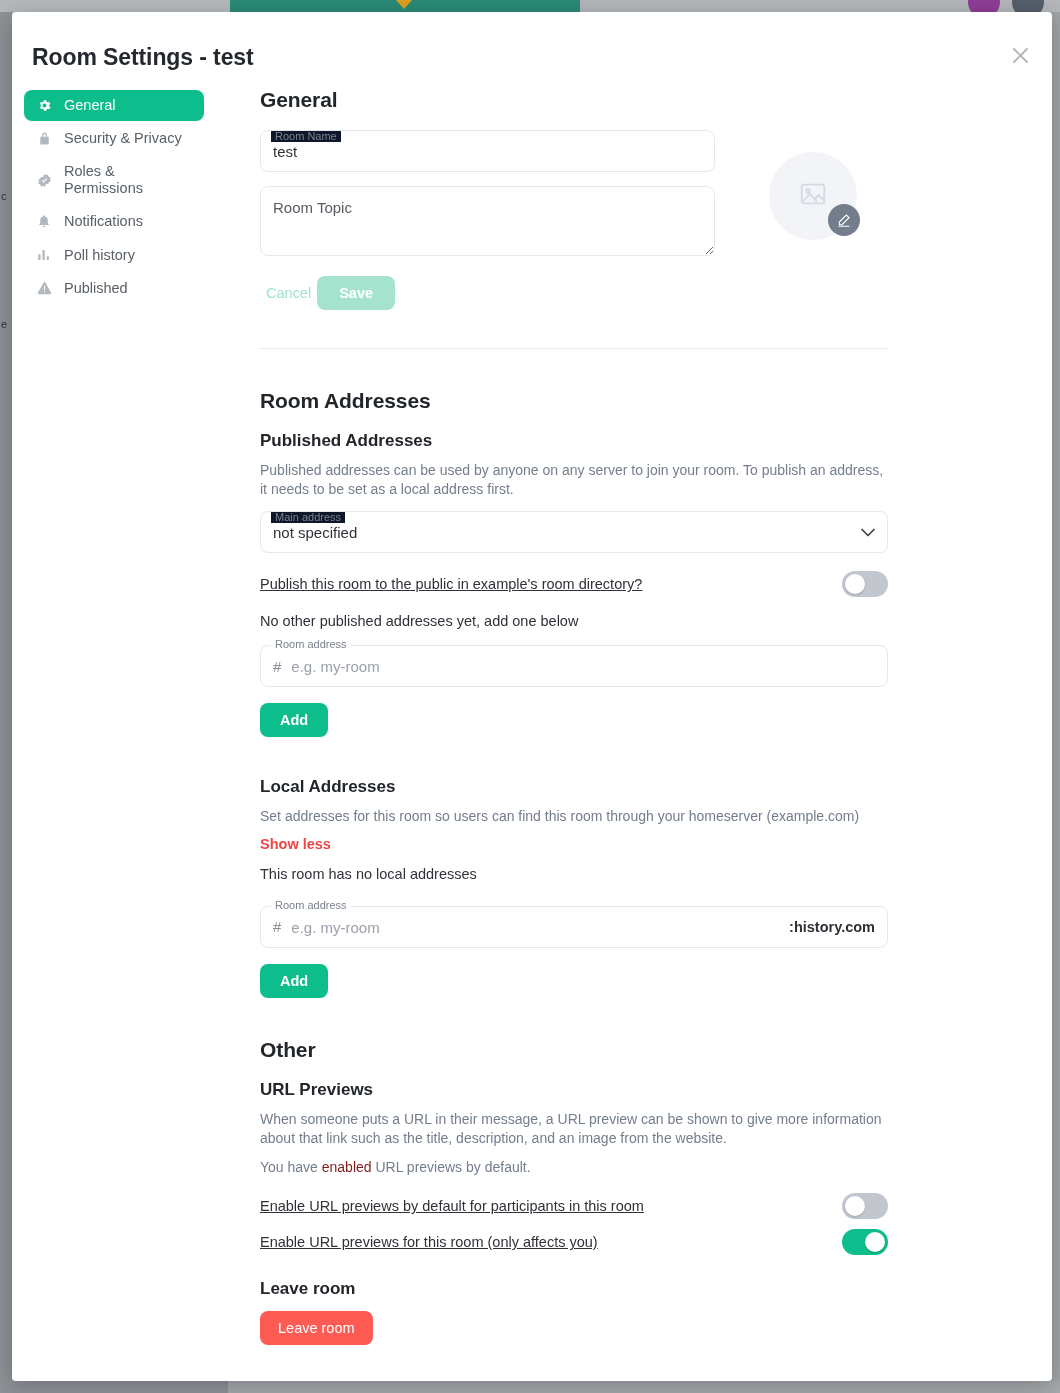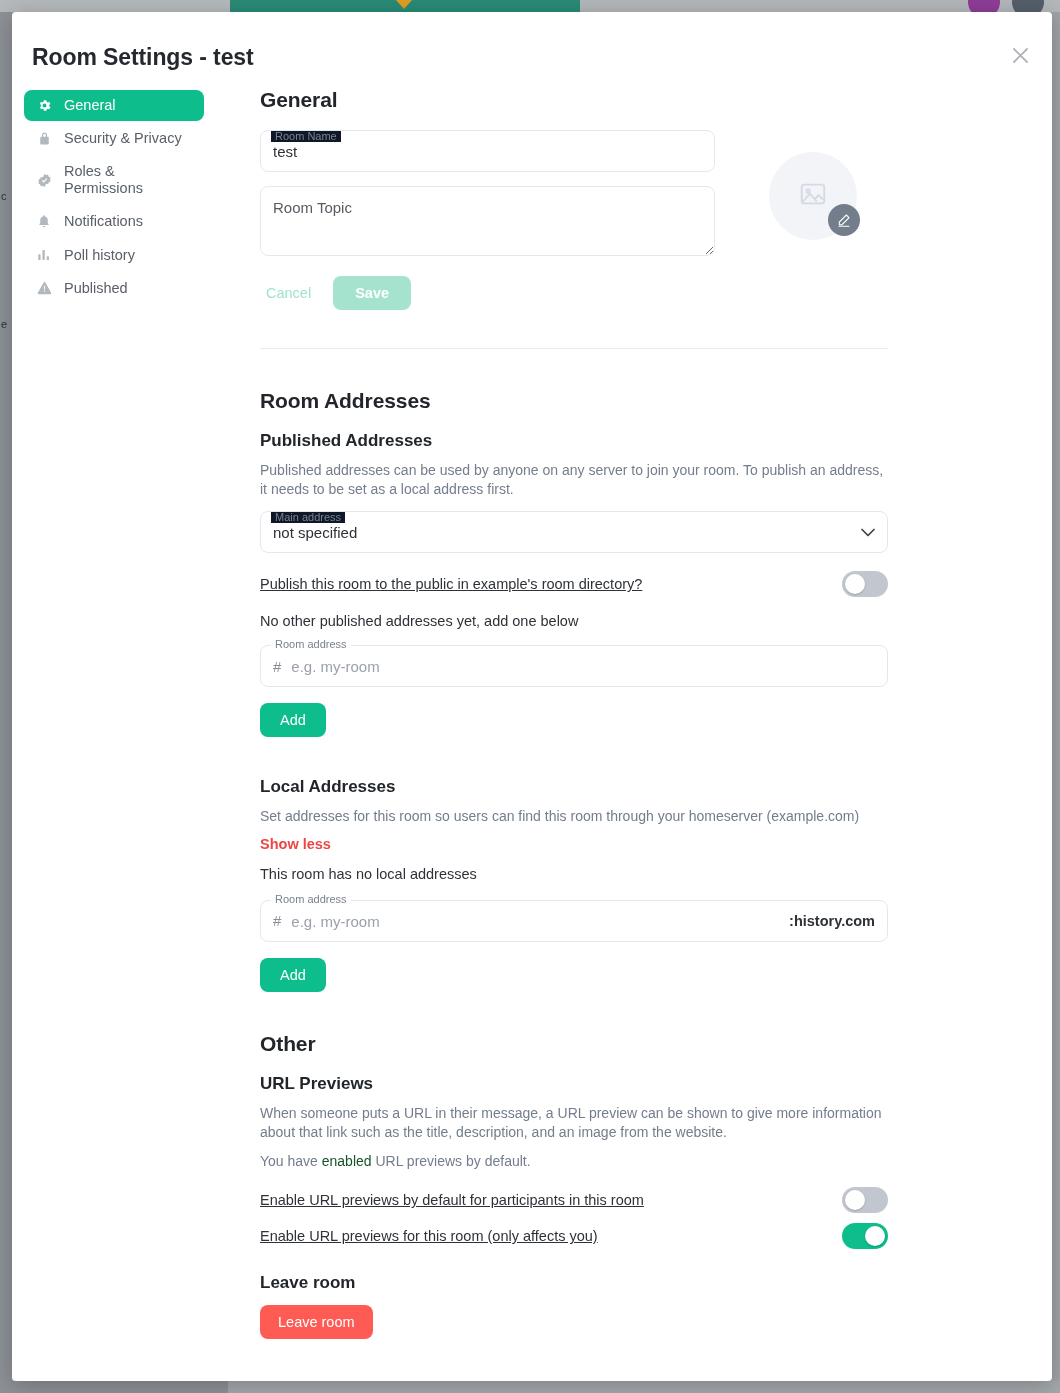--- a/index.html
+++ b/index.html
@@ -226,21 +226,21 @@
     color: #2e3238;
     padding: 12px;
     background: transparent;
   }
   .textarea-box textarea::placeholder { color: #575c63; }
 
   
   .button-row {
     display: flex;
     align-items: center;
-    gap: 16px;
+    gap: 0;
     margin-top: 8px;
   }
   .btn-link-cancel {
     background: none;
     border: 0;
     font-family: "Liberation Sans", sans-serif;
     font-size: 14.5px;
     color: #9fe3cd;
     padding: 8px 6px;
     cursor: pointer;
@@ -395,21 +395,21 @@
     margin-left: 10px;
   }
 
   .btn-add {
     background: #0dbd8b;
     color: #ffffff;
     border: 0;
     border-radius: 8px;
     font-family: "Liberation Sans", sans-serif;
     font-size: 14.5px;
-    font-weight: normal;
+    font-weight: bold;
     padding: 9px 20px;
     cursor: pointer;
   }
 
   .btn-danger {
     background: #ff5b55;
     color: #ffffff;
     border: 0;
     border-radius: 8px;
     font-family: "Liberation Sans", sans-serif;
@@ -421,21 +421,21 @@
   .link-green {
     color: #ef4444;
     font-size: 14.5px;
     font-weight: bold;
     cursor: pointer;
     display: inline-block;
     margin-bottom: 14px;
     text-decoration: none;
   }
 
-  .accent-green { color: #14532d; }
+  .accent-green { color: #7f1d1d; }
   .spacer-40 { height: 40px; }
 </style>
 </head>
 <body>
 
 <div id="app-backdrop">
   <div class="bg-band left-pane"></div>
   <div class="bg-band mid-pane"></div>
   <div class="bg-band right-pane"></div>
   <div class="bg-marker"></div>
@@ -598,21 +598,21 @@
     </div>
 
     <button class="btn-add">Add</button>
 
     <div class="spacer-40"></div>
 
     <h3 class="section-h2">Local Addresses</h3>
     <p class="section-desc" style="margin-bottom:8px;">Set addresses for this room so users can find this room through your homeserver (example.com)</p>
     <a class="link-green">Show less</a>
 
-    <p class="plain-text" style="margin-bottom:18px;">This room has no local addresses</p>
+    <p class="plain-text" style="margin-bottom:24px;">This room has no local addresses</p>
 
     <div class="addr-field">
       <span class="field-label">Room address</span>
       <span class="addr-prefix">#</span>
       <input type="text" placeholder="e.g. my-room" style="">
       <span class="addr-suffix">:history.com</span>
     </div>
 
     <button class="btn-add">Add</button>
 

